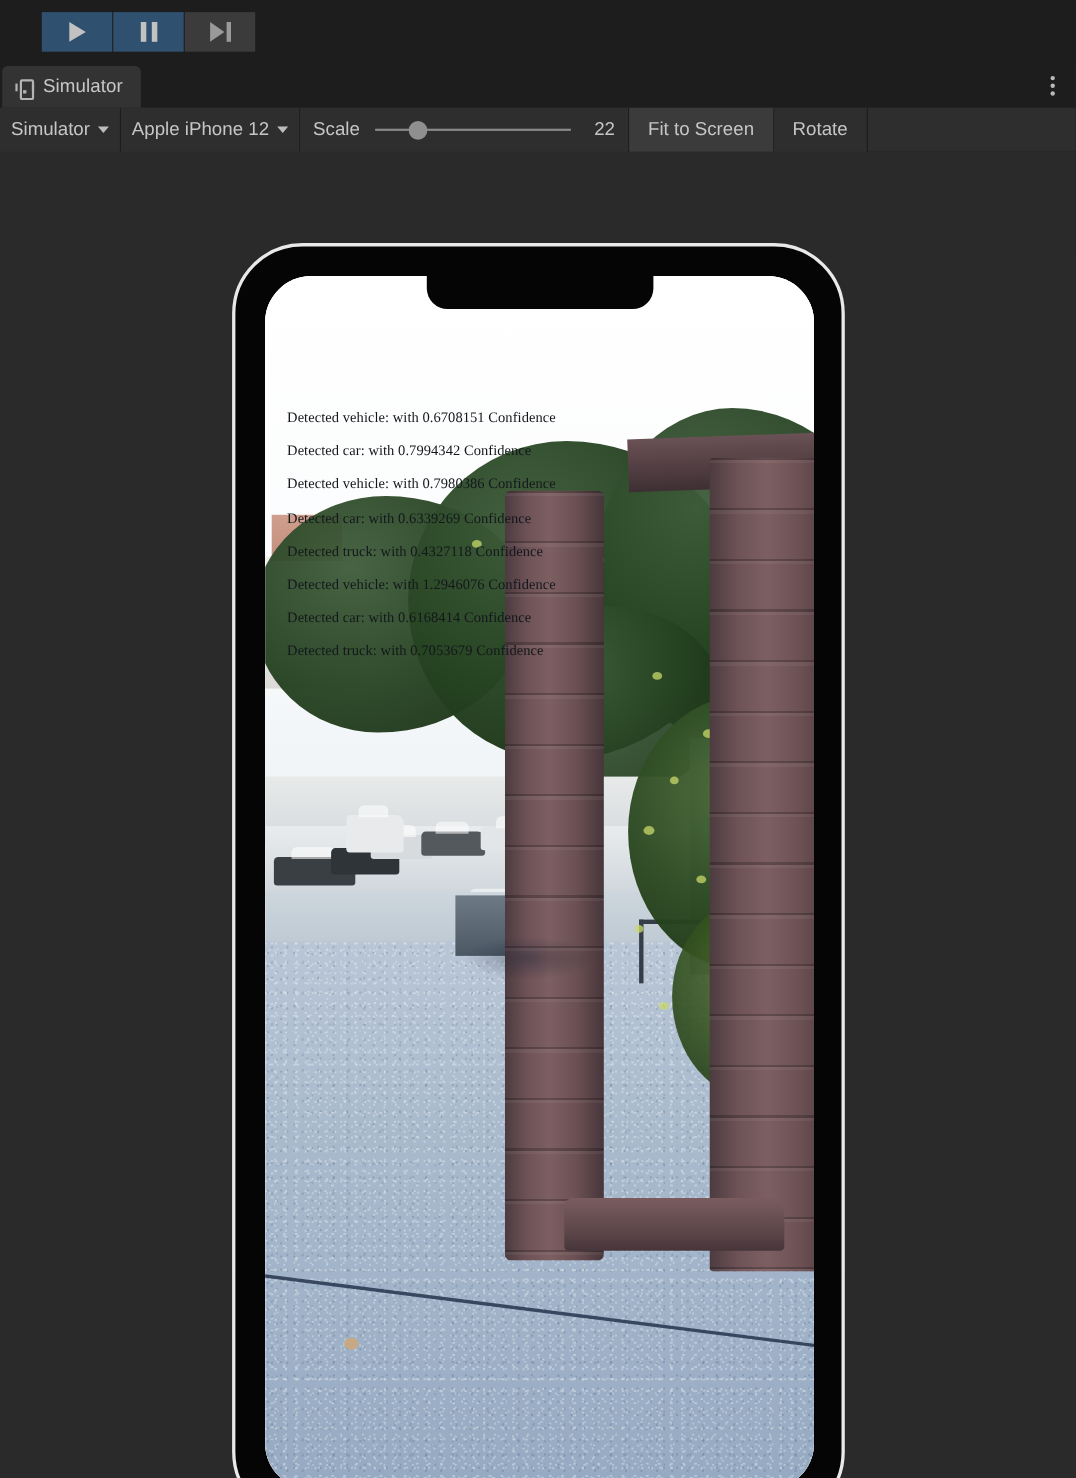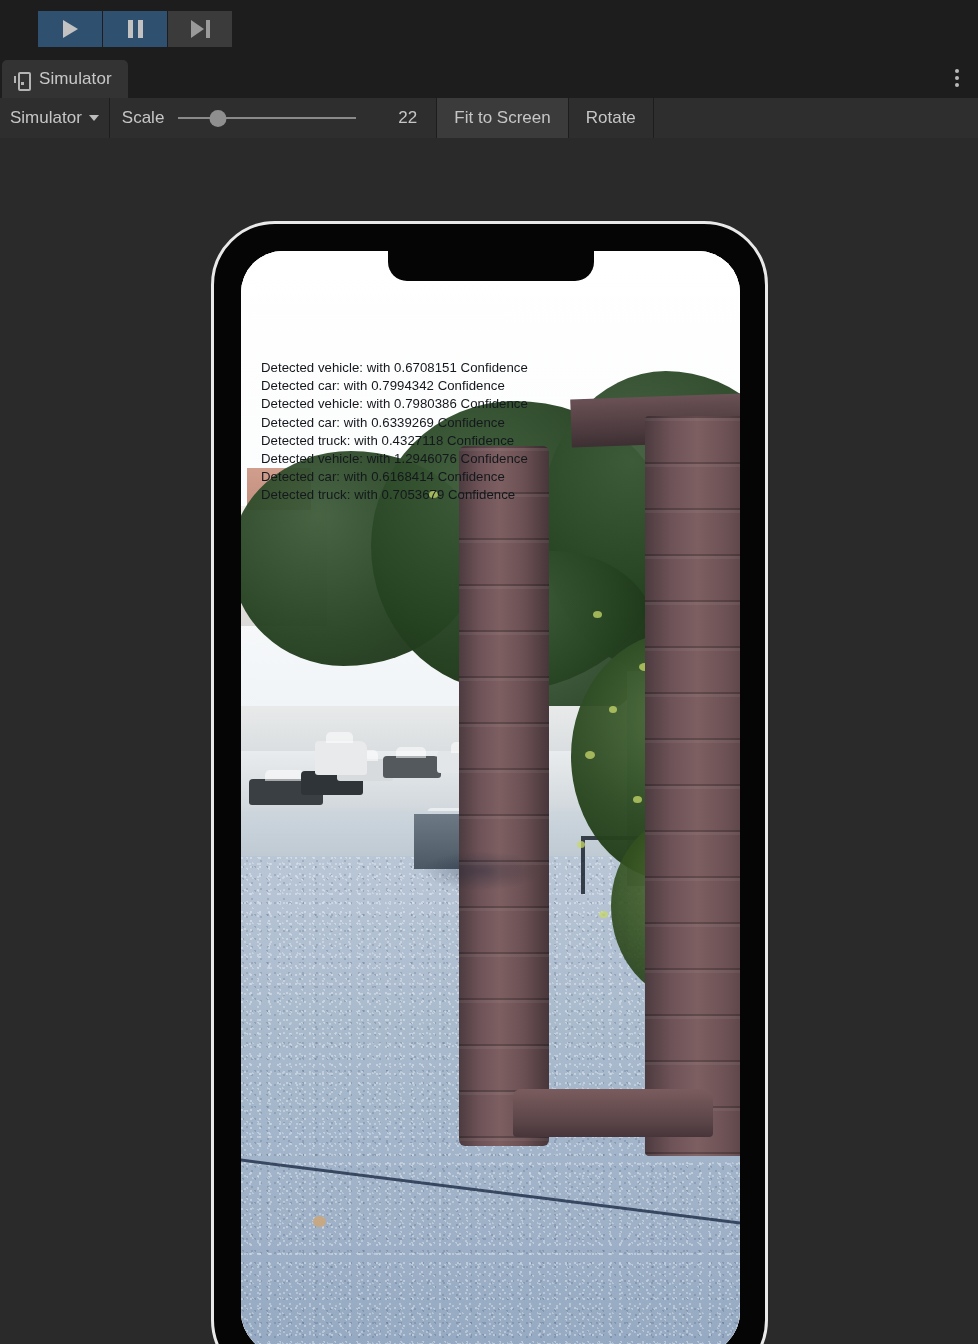--- a/index.html
+++ b/index.html
@@ -93,21 +93,21 @@
     width:0;height:0;border-left:5px solid transparent;border-right:5px solid transparent;
     border-top:6px solid #bdbdbd;display:block;
   }
   .tb-scale{padding:0 12px;gap:14px;}
   .slider{position:relative;width:178px;height:20px;display:flex;align-items:center;cursor:pointer;}
   .slider .track{position:absolute;left:0;right:0;height:2px;background:#8a8a8a;}
   .slider .knob{
     position:absolute;left:22%;transform:translateX(-50%);
     width:17px;height:17px;border-radius:50%;background:#8f8f8f;
   }
-  .scaleval{min-width:26px;color:#c6c6c6;margin-left:28px;}
+  .scaleval{min-width:26px;text-align:right;color:#c6c6c6;}
   .tb-btn{padding:0 17px;}
   .tb-btn.active{background:#3b3b3b;}
 
   
   .stage{
     position:absolute;left:0;top:80px;width:978px;height:1206px;
     background:#2a2a2a;overflow:hidden;
   }
   .device{
     position:absolute;left:211px;top:83px;
@@ -240,21 +240,22 @@
   }
 
   
   .detections{
     position:absolute;left:20px;top:108px;z-index:30;
     pointer-events:none;
   }
   .detline{
     color:#14181c;font-size:13.2px;line-height:18.2px;
     letter-spacing:.05px;white-space:nowrap;
-    font-family:Liberation Sans, sans-serif;
+    font-family:Liberation Serif, serif;
+    margin-top:12px;
   }
 </style>
 </head>
 <body>
 
 <div class="app">
 
   <div class="playbar">
     <div class="playgroup">
       <button class="pbtn" style="background: rgb(48, 80, 111);">
@@ -292,20 +293,24 @@
           <i></i>
           <i></i>
       </div>
     </div>
 
     <div class="simtoolbar">
       <div class="tb tb-dd">
         <span>Simulator</span>
         <span class="caret"></span>
       </div>
+      <div class="tb tb-dd">
+        <span>Apple iPhone 12</span>
+        <span class="caret"></span>
+      </div>
       <div class="tb tb-scale">
         <span>Scale</span>
         <span class="slider">
           <span class="track"></span>
           <span class="knob" style="left: 22%;"></span>
         </span>
         <span class="scaleval">22</span>
       </div>
       <div class="tb tb-btn active">Fit to Screen</div>
       <div class="tb tb-btn">Rotate</div>

